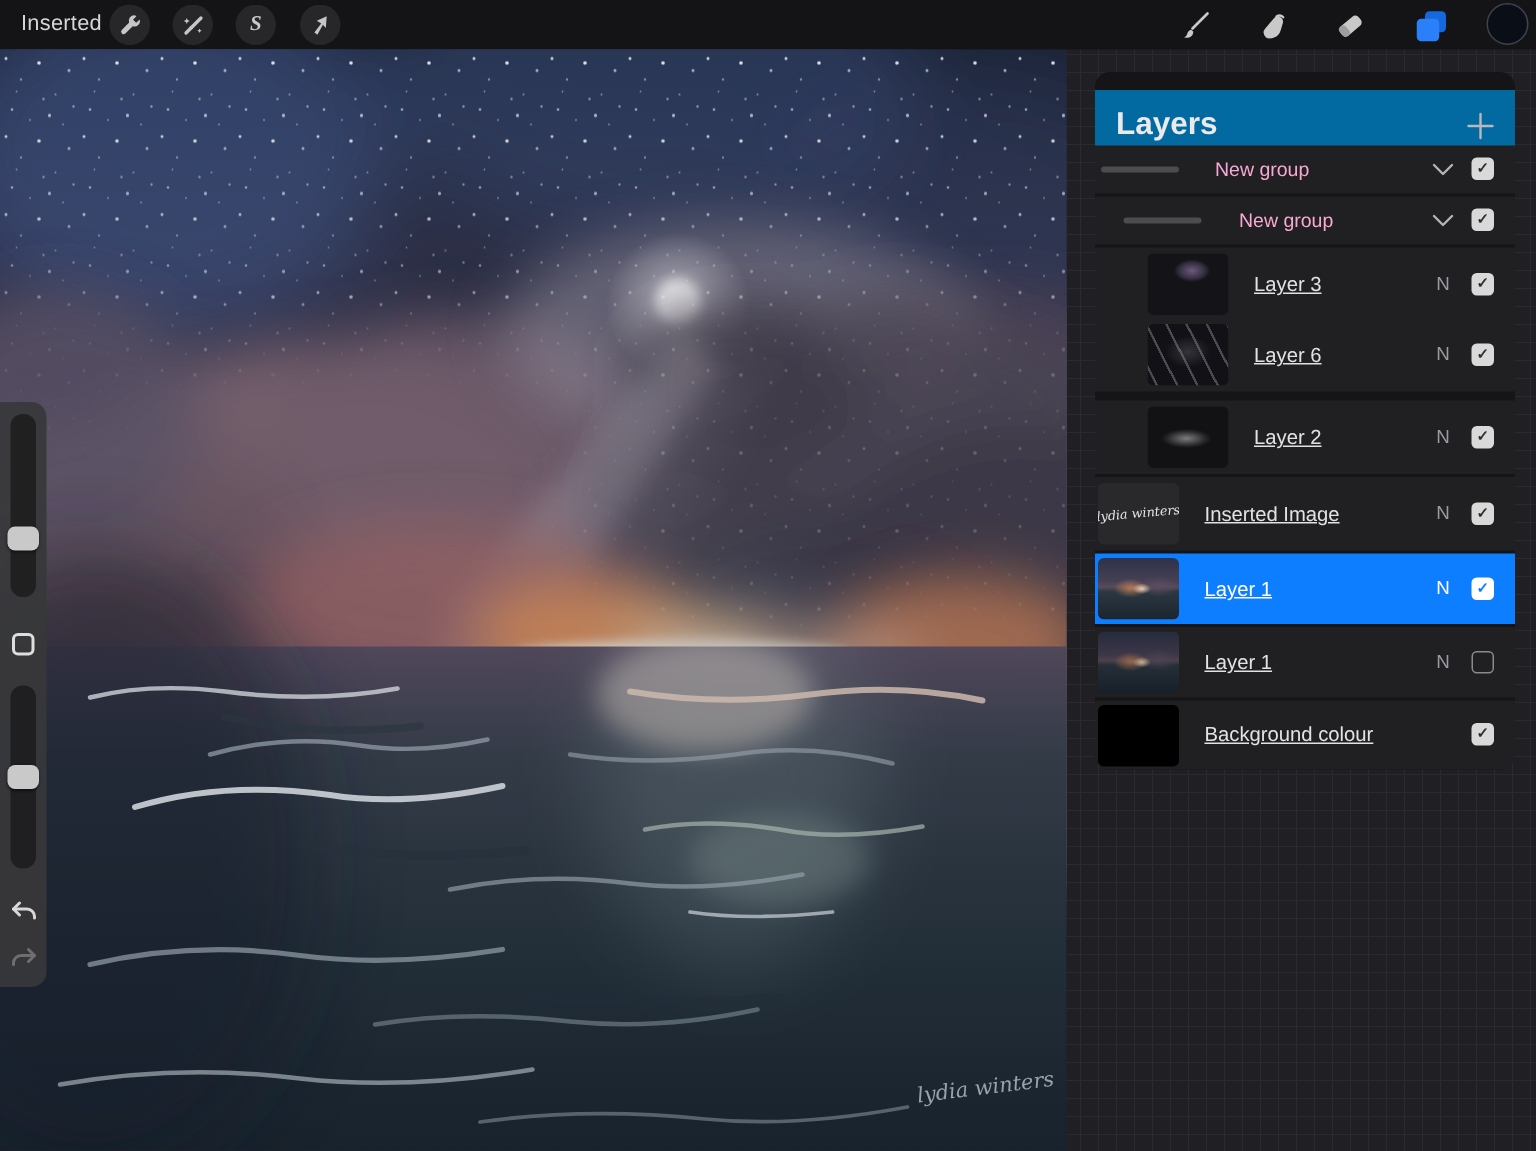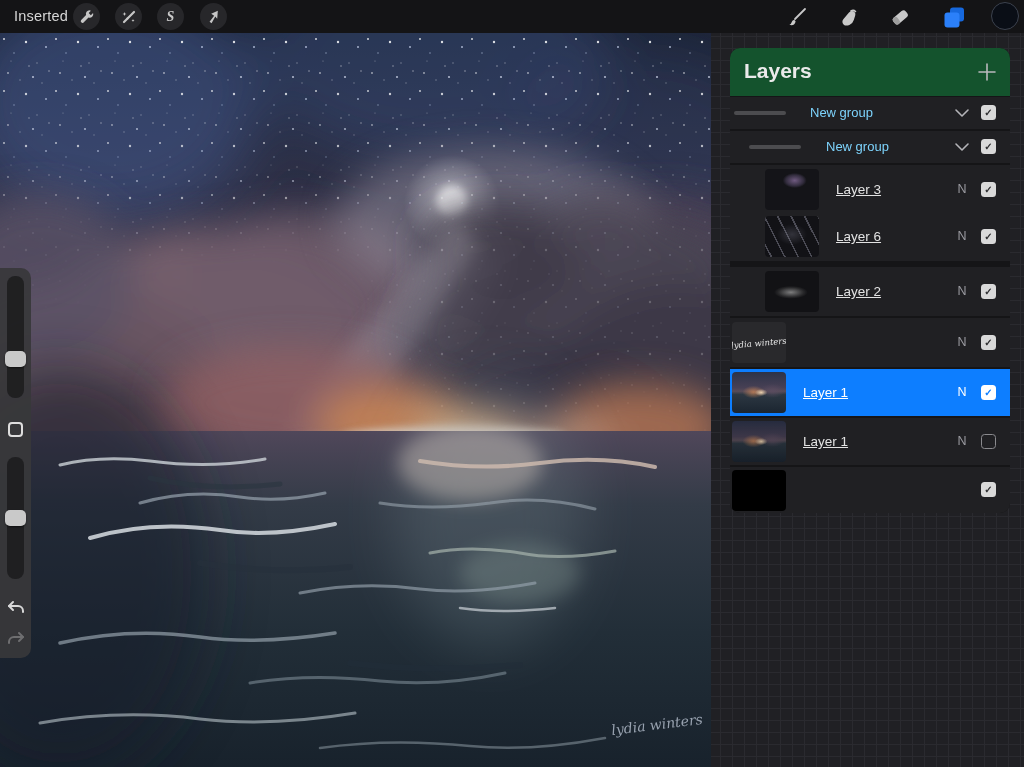--- a/index.html
+++ b/index.html
@@ -32,27 +32,27 @@
     background:rgba(24,24,26,.75); border-radius:8px; }
   .slider-handle { position:absolute; left:5px; width:21px; height:16px;
     background:#c9c9c9; border-radius:5px; box-shadow:0 1px 2px rgba(0,0,0,.5); }
   .modify-btn { position:absolute; left:8px; top:154px; width:15px; height:15px;
     border:2px solid #dedede; border-radius:4px; background:transparent; }
   .undo-redo { position:absolute; left:5px; width:22px; height:22px; display:flex; align-items:center; justify-content:center; }
 
   
   .panel { position:absolute; left:730px; top:48px; width:280px; height:465px;
     background:#151517; border-radius:10px; overflow:hidden; z-index:25; }
-  .panel-header { position:absolute; left:0; top:0; width:280px; height:48px; background:#14532d; }
+  .panel-header { position:absolute; left:0; top:12px; width:280px; height:48px; background:#0369a1; }
   .panel-title { position:absolute; left:14px; top:11px; font-size:21px; font-weight:bold; color:#eaeaea; }
   .add-btn { position:absolute; left:246px; top:13px; width:22px; height:22px; display:flex; align-items:center; justify-content:center; }
   .lrow { position:absolute; left:0; width:280px; background:#202023; }
   .lrow.sel { background:#0d7eff; }
   .gline { position:absolute; top:14px; width:52px; height:4px; border-radius:2px; background:#4c4c4f; }
-  .gname { position:absolute; top:0; height:32px; line-height:32px; color:#7dd3fc; font-size:13px; }
+  .gname { position:absolute; top:0; height:32px; line-height:32px; color:#f9a8d4; font-size:13px; }
   .chev { position:absolute; left:224px; top:9px; }
   .lthumb { position:absolute; top:4px; width:54px; height:41px; border-radius:4px; overflow:hidden; background:#101014; }
   .lrow.h47 .lthumb, .lrow.h46 .lthumb { top:3px; }
   .lname { position:absolute; top:0; color:#e2e2e2; font-size:13.5px; }
   .lrow.layer .lname { line-height:49px;text-decoration:underline; }
   .lrow.h47 .lname { line-height:47px; }
   .lrow.h46 .lname { line-height:46px; }
   .blend { position:absolute; left:222px; top:0; width:20px; text-align:center;
     color:#9a9aa0; font-size:12.5px; }
   .lrow.layer .blend { line-height:49px; } .lrow.h47 .blend { line-height:47px; }
@@ -351,20 +351,21 @@
       <span class="blend">N</span>
       <span class="cbx">
           <span class="tick">✓</span>
         </span>
     </div>
 
     <div class="lrow layer layerrow49" style="top:270px;height:49px">
       <span class="lthumb t-sig" style="left:2px">
           <span>lydia winters</span>
         </span>
+      <span class="lname" style="left:73px">Inserted Image</span>
       <span class="blend">N</span>
       <span class="cbx">
           <span class="tick">✓</span>
         </span>
     </div>
 
     <div class="lrow layer sel h47" style="top:321px;height:47px">
       <span class="lthumb t-sea" style="left:2px"></span>
       <span class="lname" style="left:73px;color:#fff">Layer 1</span>
       <span class="blend">N</span>
@@ -377,19 +378,20 @@
       <span class="lthumb t-sea" style="left:2px;filter:brightness(.85)"></span>
       <span class="lname" style="left:73px">Layer 1</span>
       <span class="blend">N</span>
       <span class="cbx off">
           <span class="tick">✓</span>
         </span>
     </div>
 
     <div class="lrow layer h46" style="top:419px;height:46px">
       <span class="lthumb t-black" style="left:2px"></span>
+      <span class="lname" style="left:73px">Background colour</span>
       <span class="cbx" style="top:15px">
           <span class="tick">✓</span>
         </span>
     </div>
   </div>
 
 </div>
 
 </body></html>

